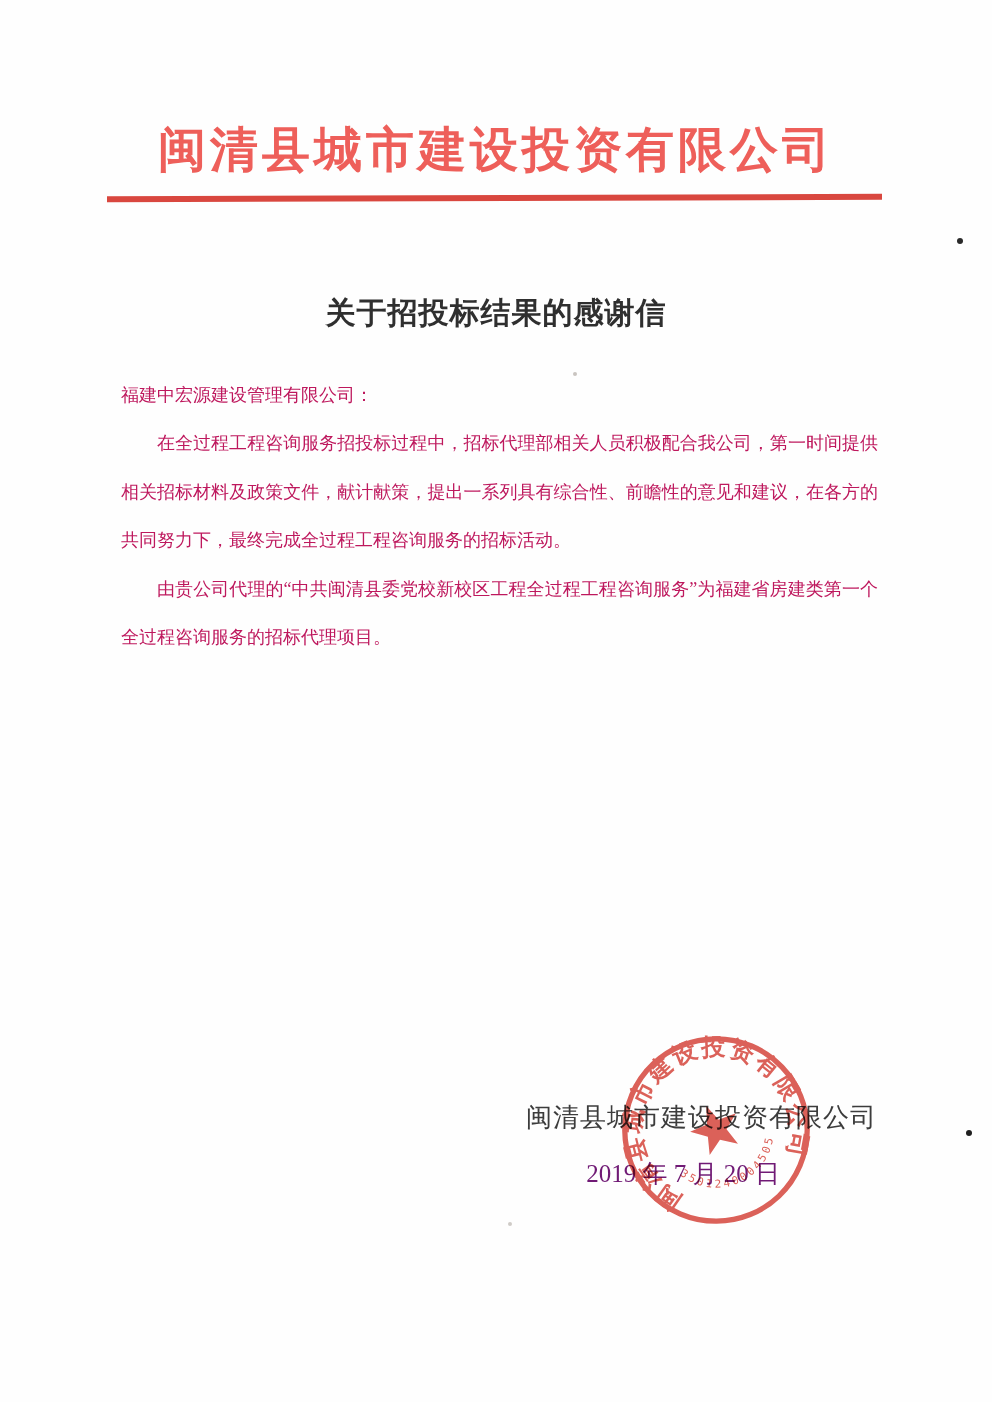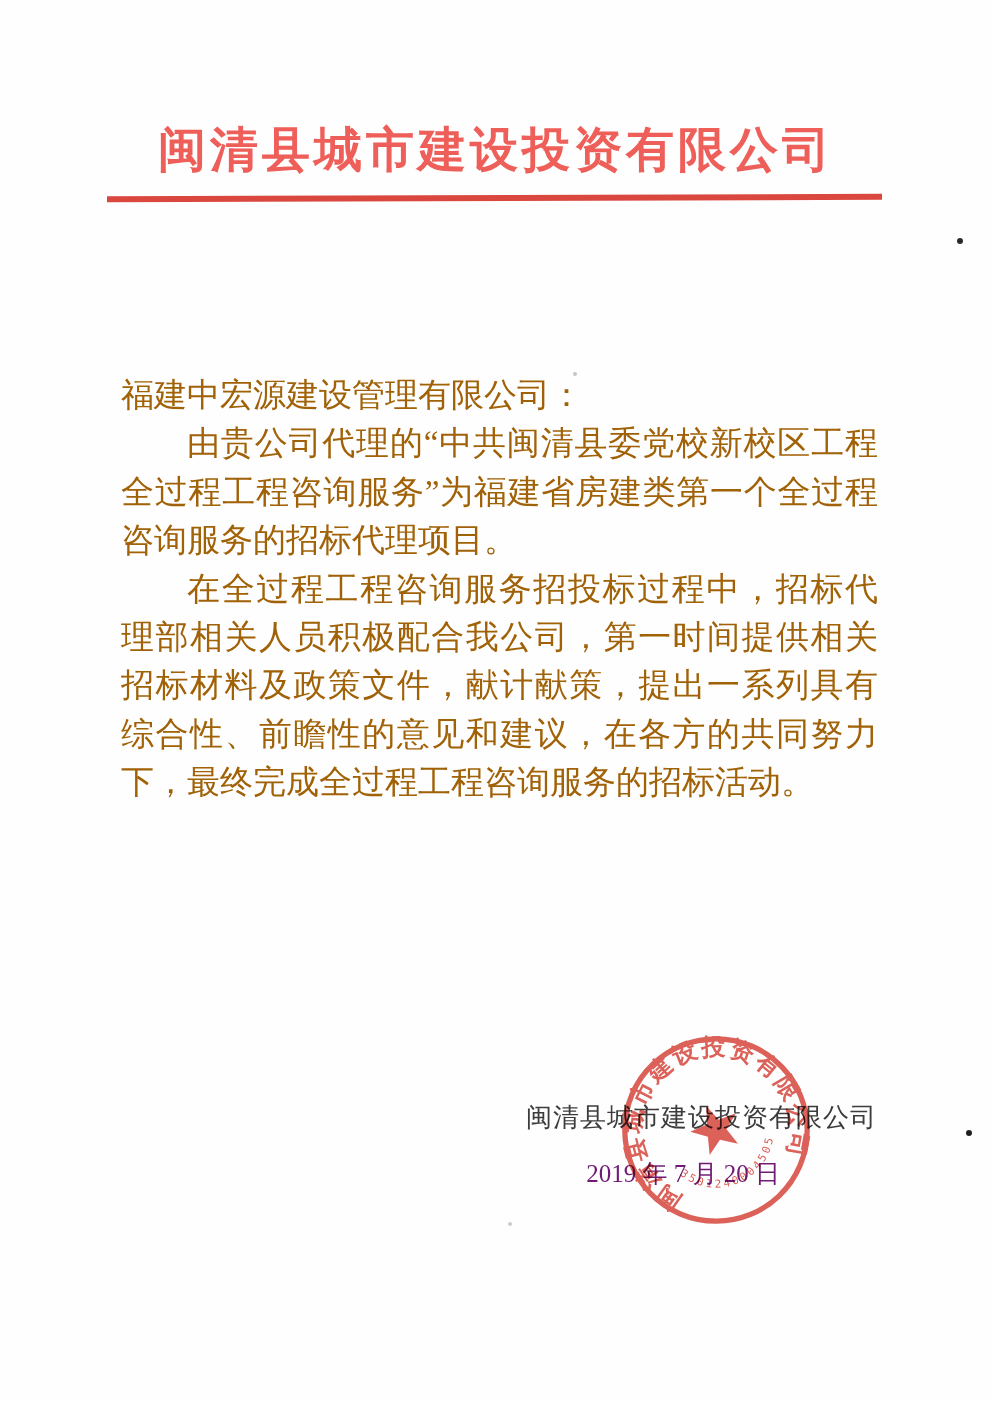--- a/index.html
+++ b/index.html
@@ -36,23 +36,23 @@
     font-size: 30px; font-weight: bold;
     letter-spacing: 1px;
     color: #2f2f2f;
     font-family: "Liberation Sans", "DejaVu Sans", sans-serif;
   }
 
   
   .letter-body {
     position: absolute; top: 371px; left: 121px;
     width: 757px;
-    font-size: 33px;
+    font-size: 18px;
     line-height: 48.4px;
-    color: #a16207;
+    color: #be185d;
     text-align: justify;
   }
   .letter-body .salutation { text-indent: 0; }
   .letter-body p.para { text-indent: 2em; }
 
   
   .sig-company {
     position: absolute; top: 1100px; right: 115px;
     font-size: 26px; color: #3c3c3c;
     letter-spacing: 1px;
@@ -82,25 +82,26 @@
 </style>
 </head>
 <body>
 
 <div class="page">
 
   <div class="letterhead">闽清县城市建设投资有限公司</div>
 
   <div class="letterhead-rule"></div>
 
+  <div class="doc-title">关于招投标结果的感谢信</div>
 
   <div class="letter-body">
     <p class="salutation">福建中宏源建设管理有限公司：</p>
+    <p class="para">在全过程工程咨询服务招投标过程中，招标代理部相关人员积极配合我公司，第一时间提供相关招标材料及政策文件，献计献策，提出一系列具有综合性、前瞻性的意见和建议，在各方的共同努力下，最终完成全过程工程咨询服务的招标活动。</p>
     <p class="para">由贵公司代理的“中共闽清县委党校新校区工程全过程工程咨询服务”为福建省房建类第一个全过程咨询服务的招标代理项目。</p>
-    <p class="para">在全过程工程咨询服务招投标过程中，招标代理部相关人员积极配合我公司，第一时间提供相关招标材料及政策文件，献计献策，提出一系列具有综合性、前瞻性的意见和建议，在各方的共同努力下，最终完成全过程工程咨询服务的招标活动。</p>
   </div>
 
   <div class="sig-company">闽清县城市建设投资有限公司</div>
 
   <div class="sig-date">2019 年 7 月 20 日</div>
 
   <div class="seal">
     <svg viewBox="0 0 200 200" xmlns="http://www.w3.org/2000/svg">
       <defs>
         <path id="ringArc" d="M 44.8 155.2 A 78 78 0 1 1 155.2 155.2" fill="none"></path>

